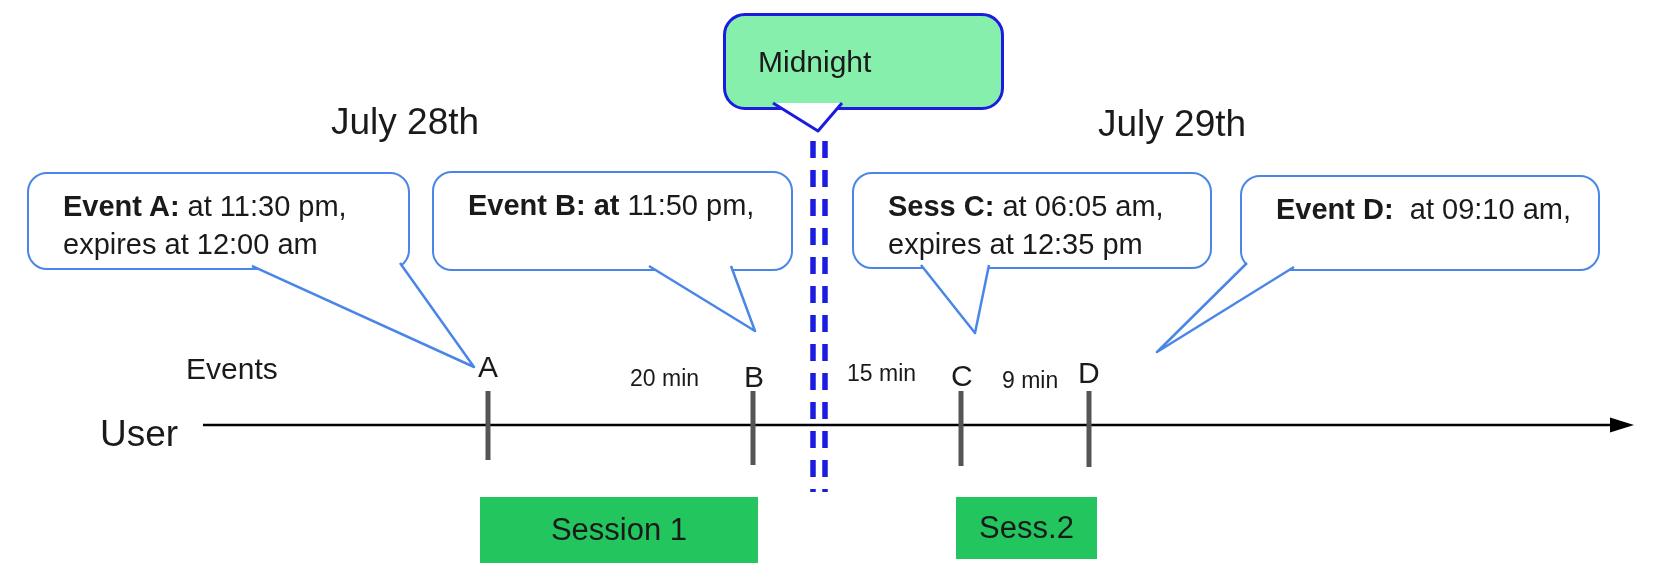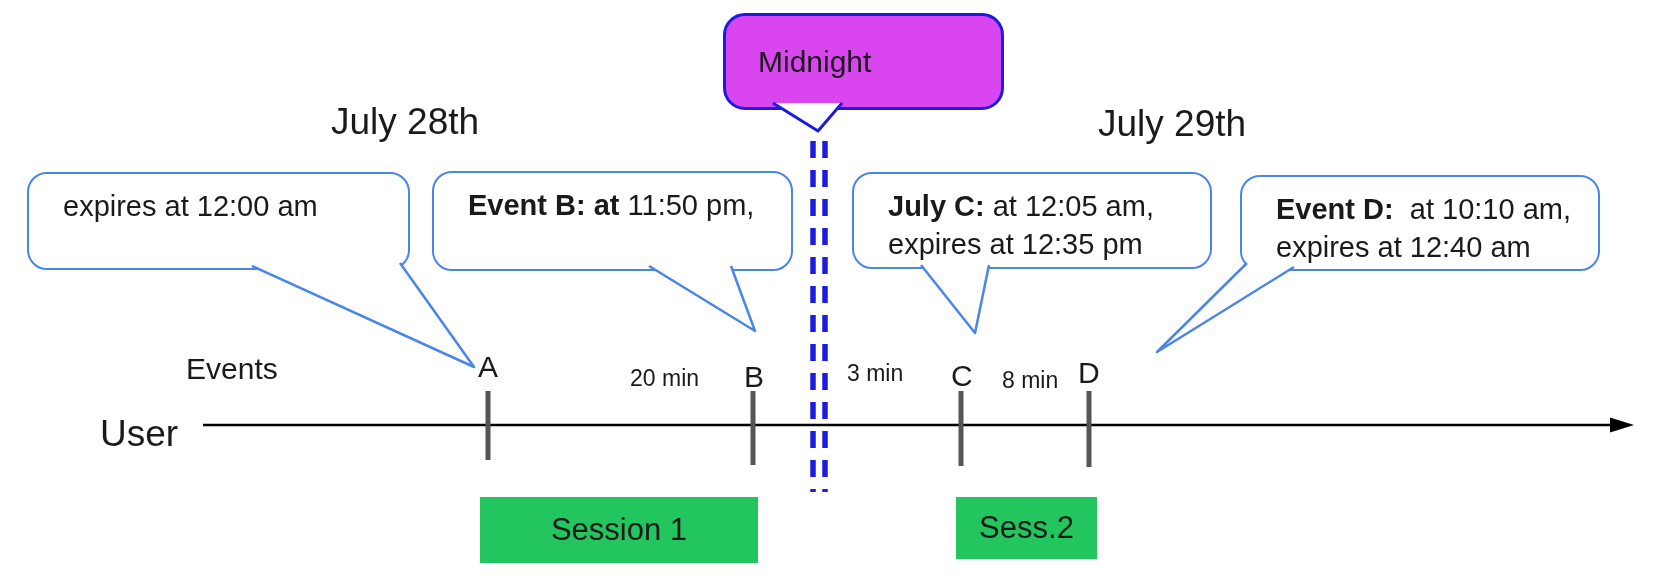--- a/index.html
+++ b/index.html
@@ -11,21 +11,21 @@
   .bubble{
     position:absolute;background:#ffffff;border:2.5px solid #4a86e8;
     border-radius:20px;z-index:1;box-sizing:border-box;
     font-size:29px;line-height:38px;padding:13px 10px 0 34px;
     white-space:nowrap;
   }
   .bubble .l1 b{font-weight:bold;}
   .bubble span{white-space:pre;}
   .midnight{
     position:absolute;left:723px;top:13px;width:281px;height:97px;
-    background:#d946ef;border:3px solid #1c1ce0;border-radius:22px;
+    background:#86efac;border:3px solid #1c1ce0;border-radius:22px;
     z-index:1;box-sizing:border-box;display:flex;align-items:center;
     font-size:30px;padding-left:32px;
   }
   .date-label{position:absolute;font-size:37px;z-index:6;}
   .axis-label{position:absolute;z-index:6;}
   .tick-letter{position:absolute;font-size:30px;z-index:6;}
   .min-label{position:absolute;font-size:23px;z-index:6;}
   .session{
     position:absolute;background:#22c55e;z-index:2;
     display:flex;align-items:center;justify-content:center;font-size:31px;
@@ -38,45 +38,45 @@
 <div class="canvas">
 
   <div class="midnight">
     <span>Midnight</span>
   </div>
 
   <div class="date-label" style="left:323px;top:101px;margin-left:8px;">July 28th</div>
   <div class="date-label" style="left:1098px;top:103px;">July 29th</div>
 
   <div class="bubble" style="left:27px;top:172px;width:383px;height:98px;">
+    <div class="l1"><b>Event A:</b><span> at 11:30 pm,</span></div>
     <div class="l2">expires at 12:00 am</div>
   </div>
   <div class="bubble" style="left:432px;top:171px;width:361px;height:100px;">
     <div class="l1"><b>Event B: at</b><span> 11:50 pm,</span></div>
   </div>
   <div class="bubble" style="left:852px;top:172px;width:360px;height:97px;">
-    <div class="l1"><b>July C:</b><span> at 12:05 am,</span></div>
+    <div class="l1"><b>Sess C:</b><span> at 06:05 am,</span></div>
     <div class="l2">expires at 12:35 pm</div>
   </div>
   <div class="bubble" style="left:1240px;top:175px;width:360px;height:96px;">
-    <div class="l1"><b>Event D:</b><span>  at 10:10 am,</span></div>
-    <div class="l2">expires at 12:40 am</div>
+    <div class="l1"><b>Event D:</b><span>  at 09:10 am,</span></div>
   </div>
 
   <div class="axis-label" style="left:186px;top:352px;font-size:30px;">Events</div>
   <div class="axis-label" style="left:100px;top:413px;font-size:37px;">User</div>
 
   <div class="tick-letter" style="left:478px;top:350px;">A</div>
   <div class="tick-letter" style="left:744px;top:360px;">B</div>
   <div class="tick-letter" style="left:951px;top:359px;">C</div>
   <div class="tick-letter" style="left:1078px;top:356px;">D</div>
 
   <div class="min-label" style="left:630px;top:365px;">20 min</div>
-  <div class="min-label" style="left:847px;top:360px;">3 min</div>
-  <div class="min-label" style="left:1002px;top:367px;">8 min</div>
+  <div class="min-label" style="left:847px;top:360px;">15 min</div>
+  <div class="min-label" style="left:1002px;top:367px;">9 min</div>
 
   <div class="session" style="left:480px;top:497px;width:278px;height:66px;">
     <span>Session 1</span>
   </div>
   <div class="session" style="left:956px;top:497px;width:141px;height:62px;">
     <span>Sess.2</span>
   </div>
 
   <svg class="overlay" width="1668" height="578" viewBox="0 0 1668 578">
 

